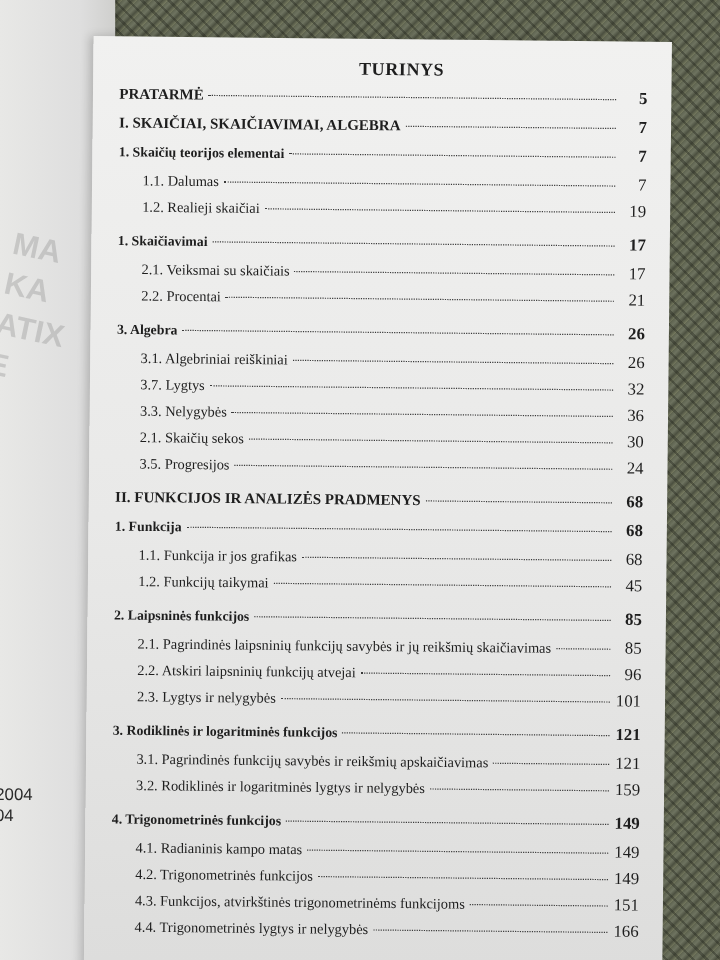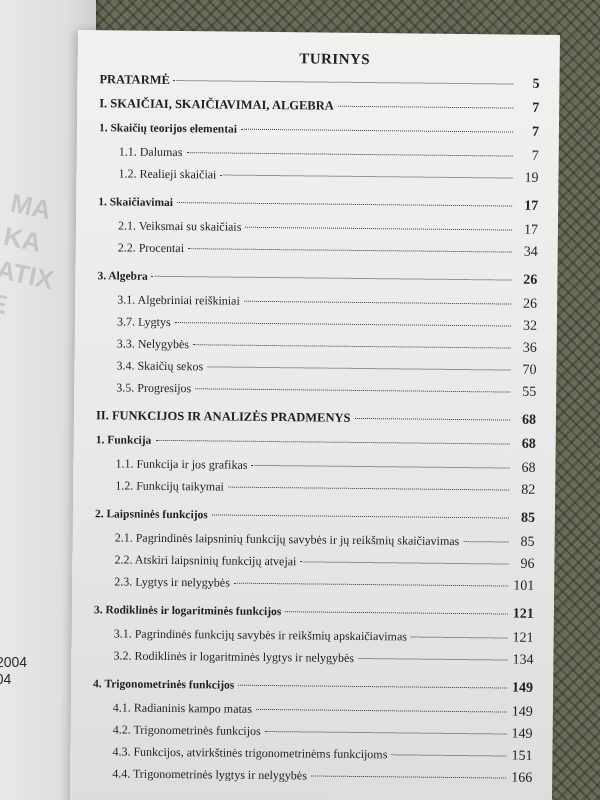--- a/index.html
+++ b/index.html
@@ -152,21 +152,21 @@
           <span class="page">17</span>
         </div>
         <div class="toc-row sub">
           <span class="label">2.1. Veiksmai su skaičiais</span>
           <span class="dots"></span>
           <span class="page">17</span>
         </div>
         <div class="toc-row sub">
           <span class="label">2.2. Procentai</span>
           <span class="dots"></span>
-          <span class="page">34</span>
+          <span class="page">21</span>
         </div>
         <div class="gap"></div>
         <div class="toc-row chapter">
           <span class="label">3. Algebra</span>
           <span class="dots"></span>
           <span class="page">26</span>
         </div>
         <div class="toc-row sub">
           <span class="label">3.1. Algebriniai reiškiniai</span>
           <span class="dots"></span>
@@ -176,49 +176,49 @@
           <span class="label">3.7. Lygtys</span>
           <span class="dots"></span>
           <span class="page">32</span>
         </div>
         <div class="toc-row sub">
           <span class="label">3.3. Nelygybės</span>
           <span class="dots"></span>
           <span class="page">36</span>
         </div>
         <div class="toc-row sub">
-          <span class="label">3.4. Skaičių sekos</span>
-          <span class="dots"></span>
-          <span class="page">70</span>
+          <span class="label">2.1. Skaičių sekos</span>
+          <span class="dots"></span>
+          <span class="page">30</span>
         </div>
         <div class="toc-row sub">
           <span class="label">3.5. Progresijos</span>
           <span class="dots"></span>
-          <span class="page">55</span>
+          <span class="page">24</span>
         </div>
         <div class="gap"></div>
         <div class="toc-row part">
           <span class="label">II. FUNKCIJOS IR ANALIZĖS PRADMENYS</span>
           <span class="dots"></span>
           <span class="page">68</span>
         </div>
         <div class="toc-row chapter">
           <span class="label">1. Funkcija</span>
           <span class="dots"></span>
           <span class="page">68</span>
         </div>
         <div class="toc-row sub">
           <span class="label">1.1. Funkcija ir jos grafikas</span>
           <span class="dots"></span>
           <span class="page">68</span>
         </div>
         <div class="toc-row sub">
           <span class="label">1.2. Funkcijų taikymai</span>
           <span class="dots"></span>
-          <span class="page">82</span>
+          <span class="page">45</span>
         </div>
         <div class="gap"></div>
         <div class="toc-row chapter">
           <span class="label">2. Laipsninės funkcijos</span>
           <span class="dots"></span>
           <span class="page">85</span>
         </div>
         <div class="toc-row sub">
           <span class="label">2.1. Pagrindinės laipsninių funkcijų savybės ir jų reikšmių skaičiavimas</span>
           <span class="dots"></span>
@@ -241,21 +241,21 @@
           <span class="page">121</span>
         </div>
         <div class="toc-row sub">
           <span class="label">3.1. Pagrindinės funkcijų savybės ir reikšmių apskaičiavimas</span>
           <span class="dots"></span>
           <span class="page">121</span>
         </div>
         <div class="toc-row sub">
           <span class="label">3.2. Rodiklinės ir logaritminės lygtys ir nelygybės</span>
           <span class="dots"></span>
-          <span class="page">134</span>
+          <span class="page">159</span>
         </div>
         <div class="gap"></div>
         <div class="toc-row chapter">
           <span class="label">4. Trigonometrinės funkcijos</span>
           <span class="dots"></span>
           <span class="page">149</span>
         </div>
         <div class="toc-row sub">
           <span class="label">4.1. Radianinis kampo matas</span>
           <span class="dots"></span>

